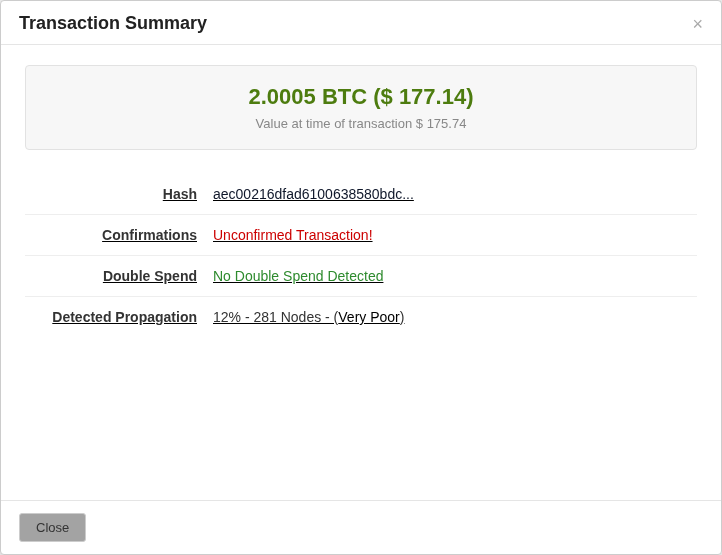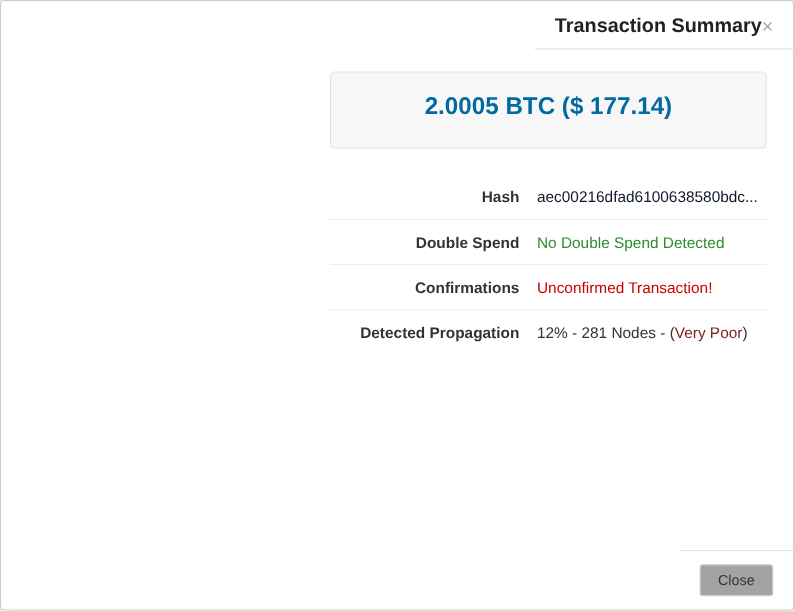--- a/index.html
+++ b/index.html
@@ -16,21 +16,20 @@
 
     .dialog {
       background: #ffffff;
       border: 1px solid #cccccc;
       border-radius: 4px;
       width: 722px;
       min-height: 555px;
       display: flex;
       flex-direction: column;
       box-shadow: 0 2px 10px rgba(0,0,0,0.15);
-      align-items: flex-end;
     }
 
     .dialog-header {
       display: flex;
       align-items: center;
       justify-content: space-between;
       padding: 12px 18px 10px 18px;
       border-bottom: 1px solid #e5e5e5;
     }
 
@@ -63,36 +62,37 @@
 
     .summary-label {
       color: #888888;
       font-size: 13px;
       margin-bottom: 6px;
     }
 
     .summary-amount {
       font-size: 22px;
       font-weight: bold;
-      color: #0369a1;
+      color: #4d7c0f;
       margin-bottom: 6px;
     }
 
     .summary-value {
       color: #888888;
       font-size: 13px;
     }
 
     .details-table {
       width: 100%;
       border-collapse: collapse;
     }
 
     .details-table tr {
       border-bottom: 1px solid #eeeeee;
+      text-decoration: underline;
     }
 
     .details-table tr:last-child {
       border-bottom: none;
     }
 
     .details-table td {
       padding: 12px 8px;
       vertical-align: top;
     }
@@ -117,21 +117,21 @@
 
     .text-red {
       color: #cc0000;
     }
 
     .text-green {
       color: #2e8b2e;
     }
 
     .text-orange {
-      color: #7f1d1d;
+      color: #000000;
     }
 
     .dialog-footer {
       padding: 12px 18px;
       border-top: 1px solid #e5e5e5;
       display: flex;
       align-items: center;
     }
 
     .close-button {
@@ -151,37 +151,38 @@
 
   <div class="dialog-header">
     <span class="dialog-title">Transaction Summary</span>
     <span class="close-icon">×</span>
   </div>
 
   <div class="dialog-body">
 
     <div class="summary-box">
       <div class="summary-amount">2.0005 BTC ($ 177.14)</div>
+      <div class="summary-value">Value at time of transaction $ 175.74</div>
     </div>
 
     <table class="details-table">
       <tbody>
         <tr>
           <td class="label-cell">Hash</td>
           <td class="value-cell">
             <a class="link-blue" href="#">aec00216dfad6100638580bdc...</a>
           </td>
         </tr>
         <tr>
+          <td class="label-cell">Confirmations</td>
+          <td class="value-cell text-red">Unconfirmed Transaction!</td>
+        </tr>
+        <tr>
           <td class="label-cell">Double Spend</td>
           <td class="value-cell text-green">No Double Spend Detected</td>
-        </tr>
-        <tr>
-          <td class="label-cell">Confirmations</td>
-          <td class="value-cell text-red">Unconfirmed Transaction!</td>
         </tr>
         <tr>
           <td class="label-cell">Detected Propagation</td>
           <td class="value-cell">
             <span>12% - 281 Nodes - (</span><span class="text-orange">Very Poor</span><span>)</span>
           </td>
         </tr>
       </tbody>
     </table>
 

